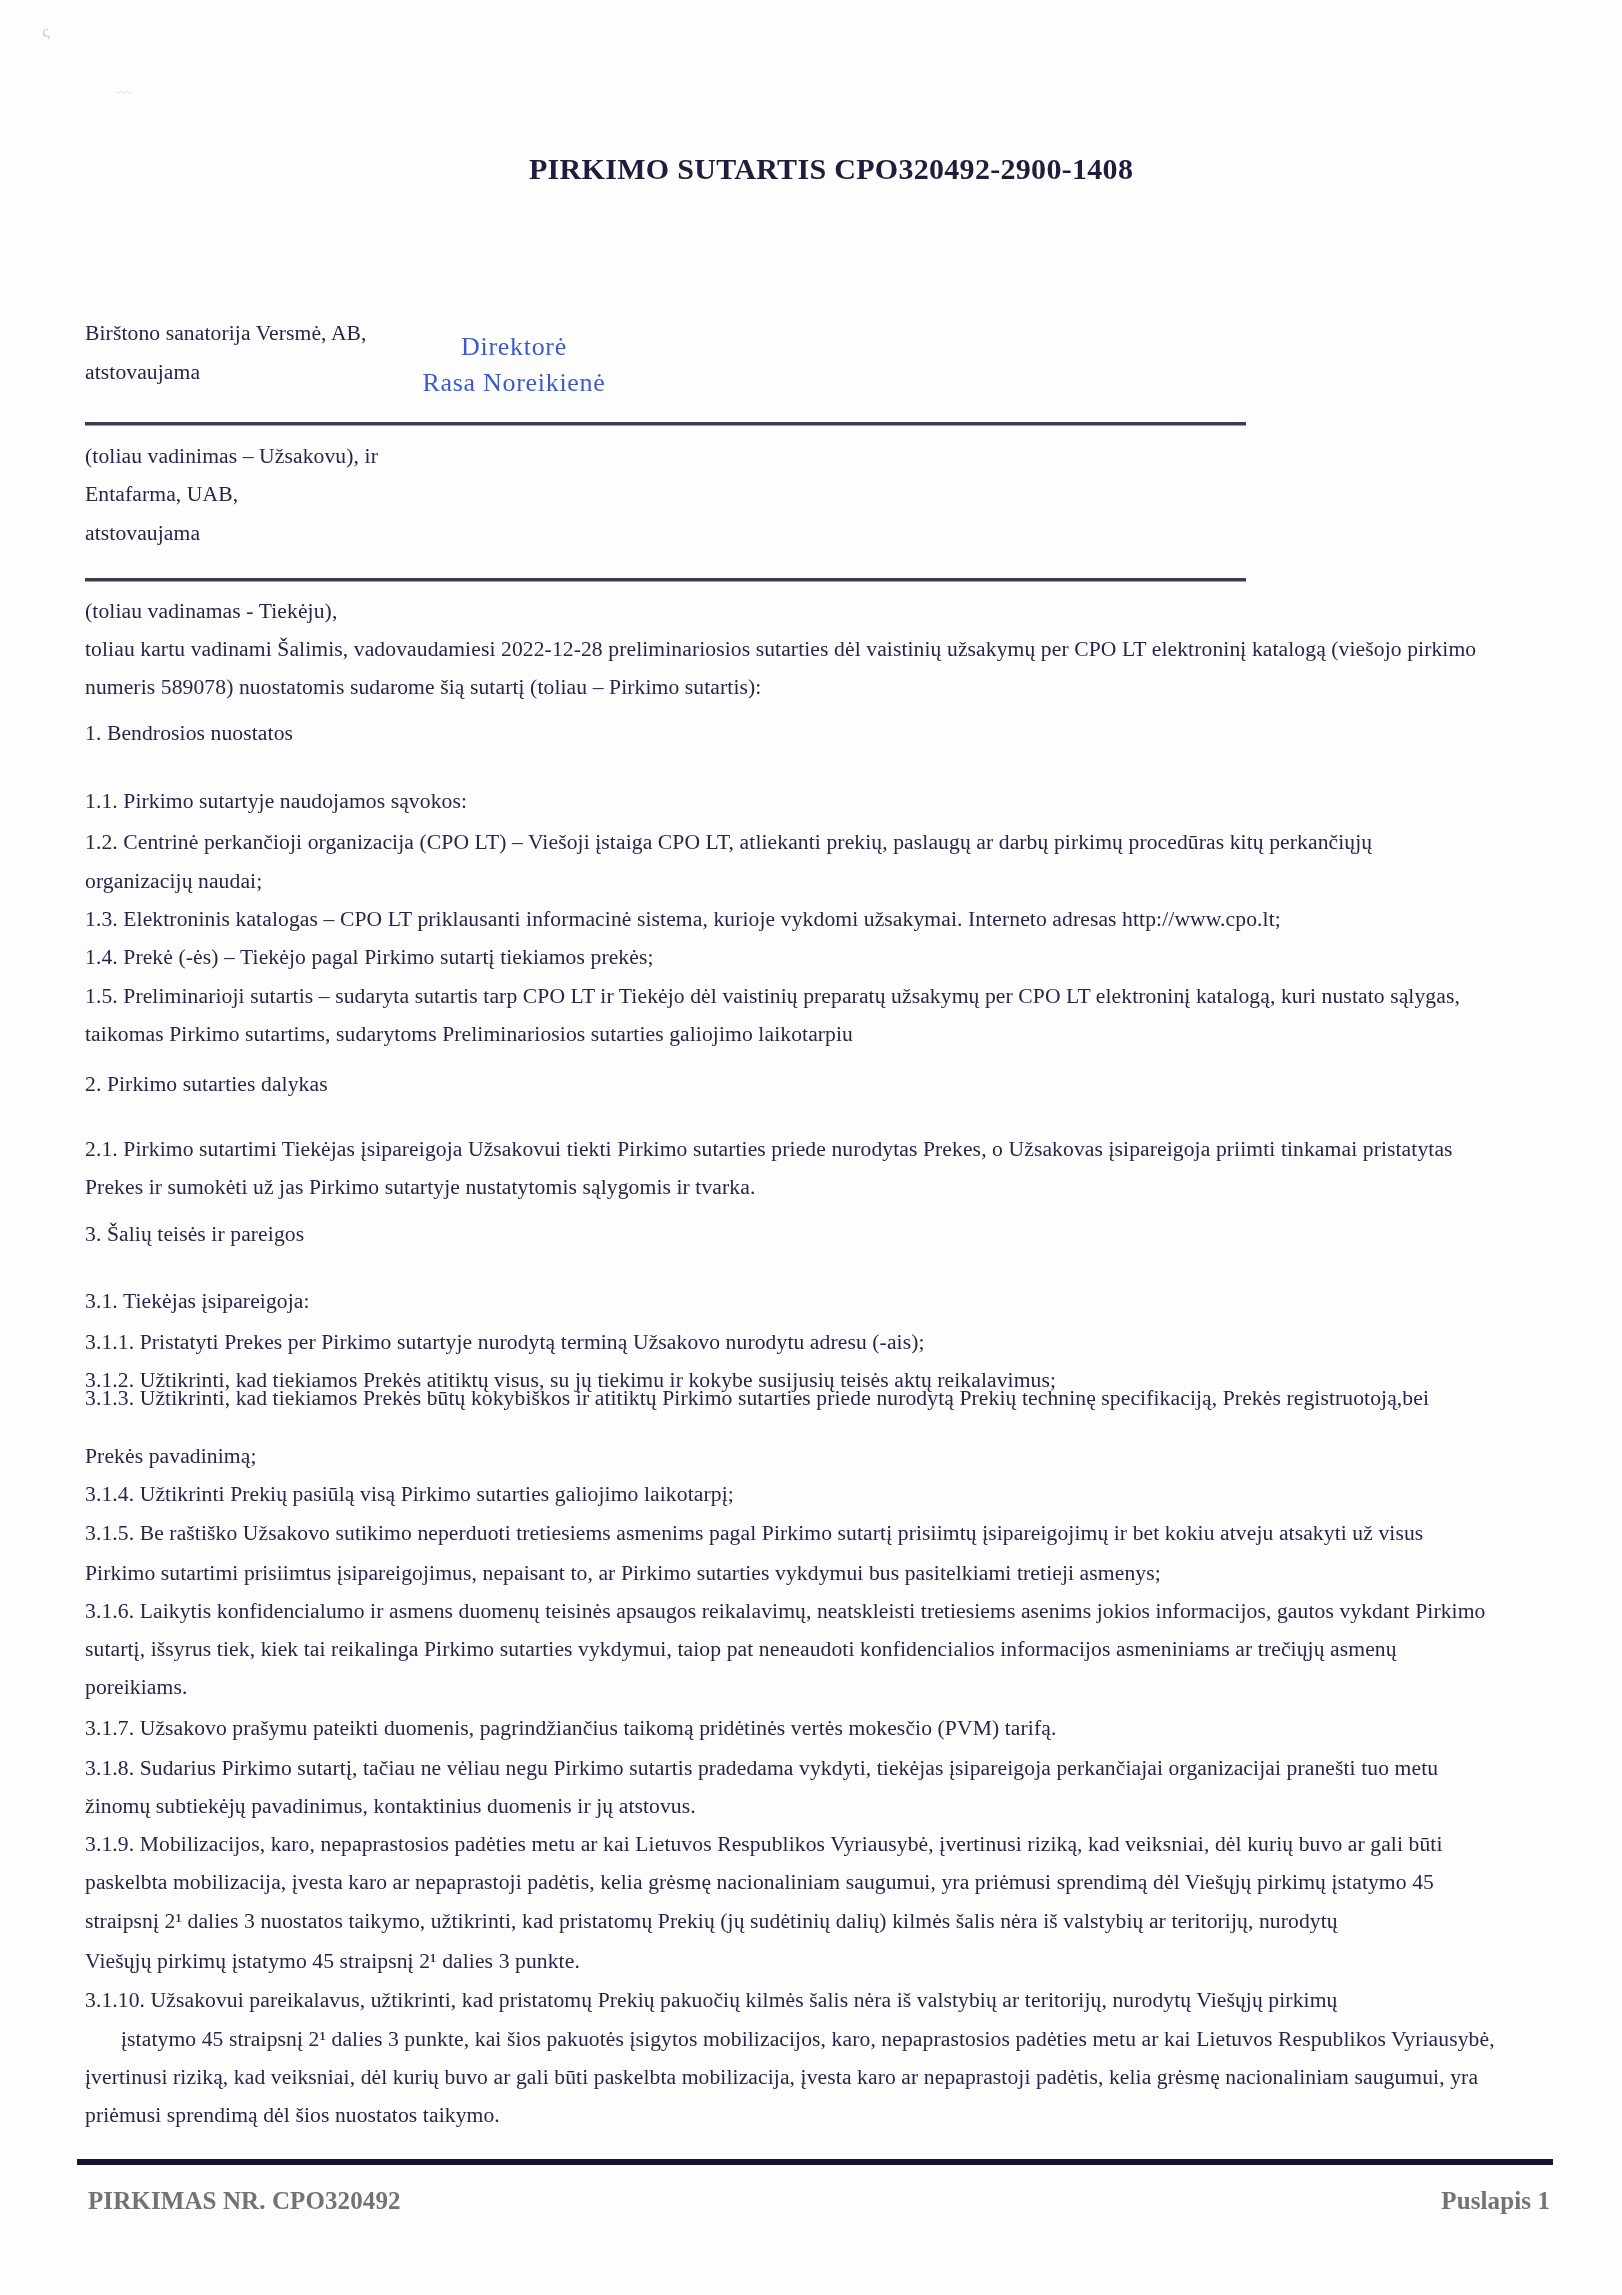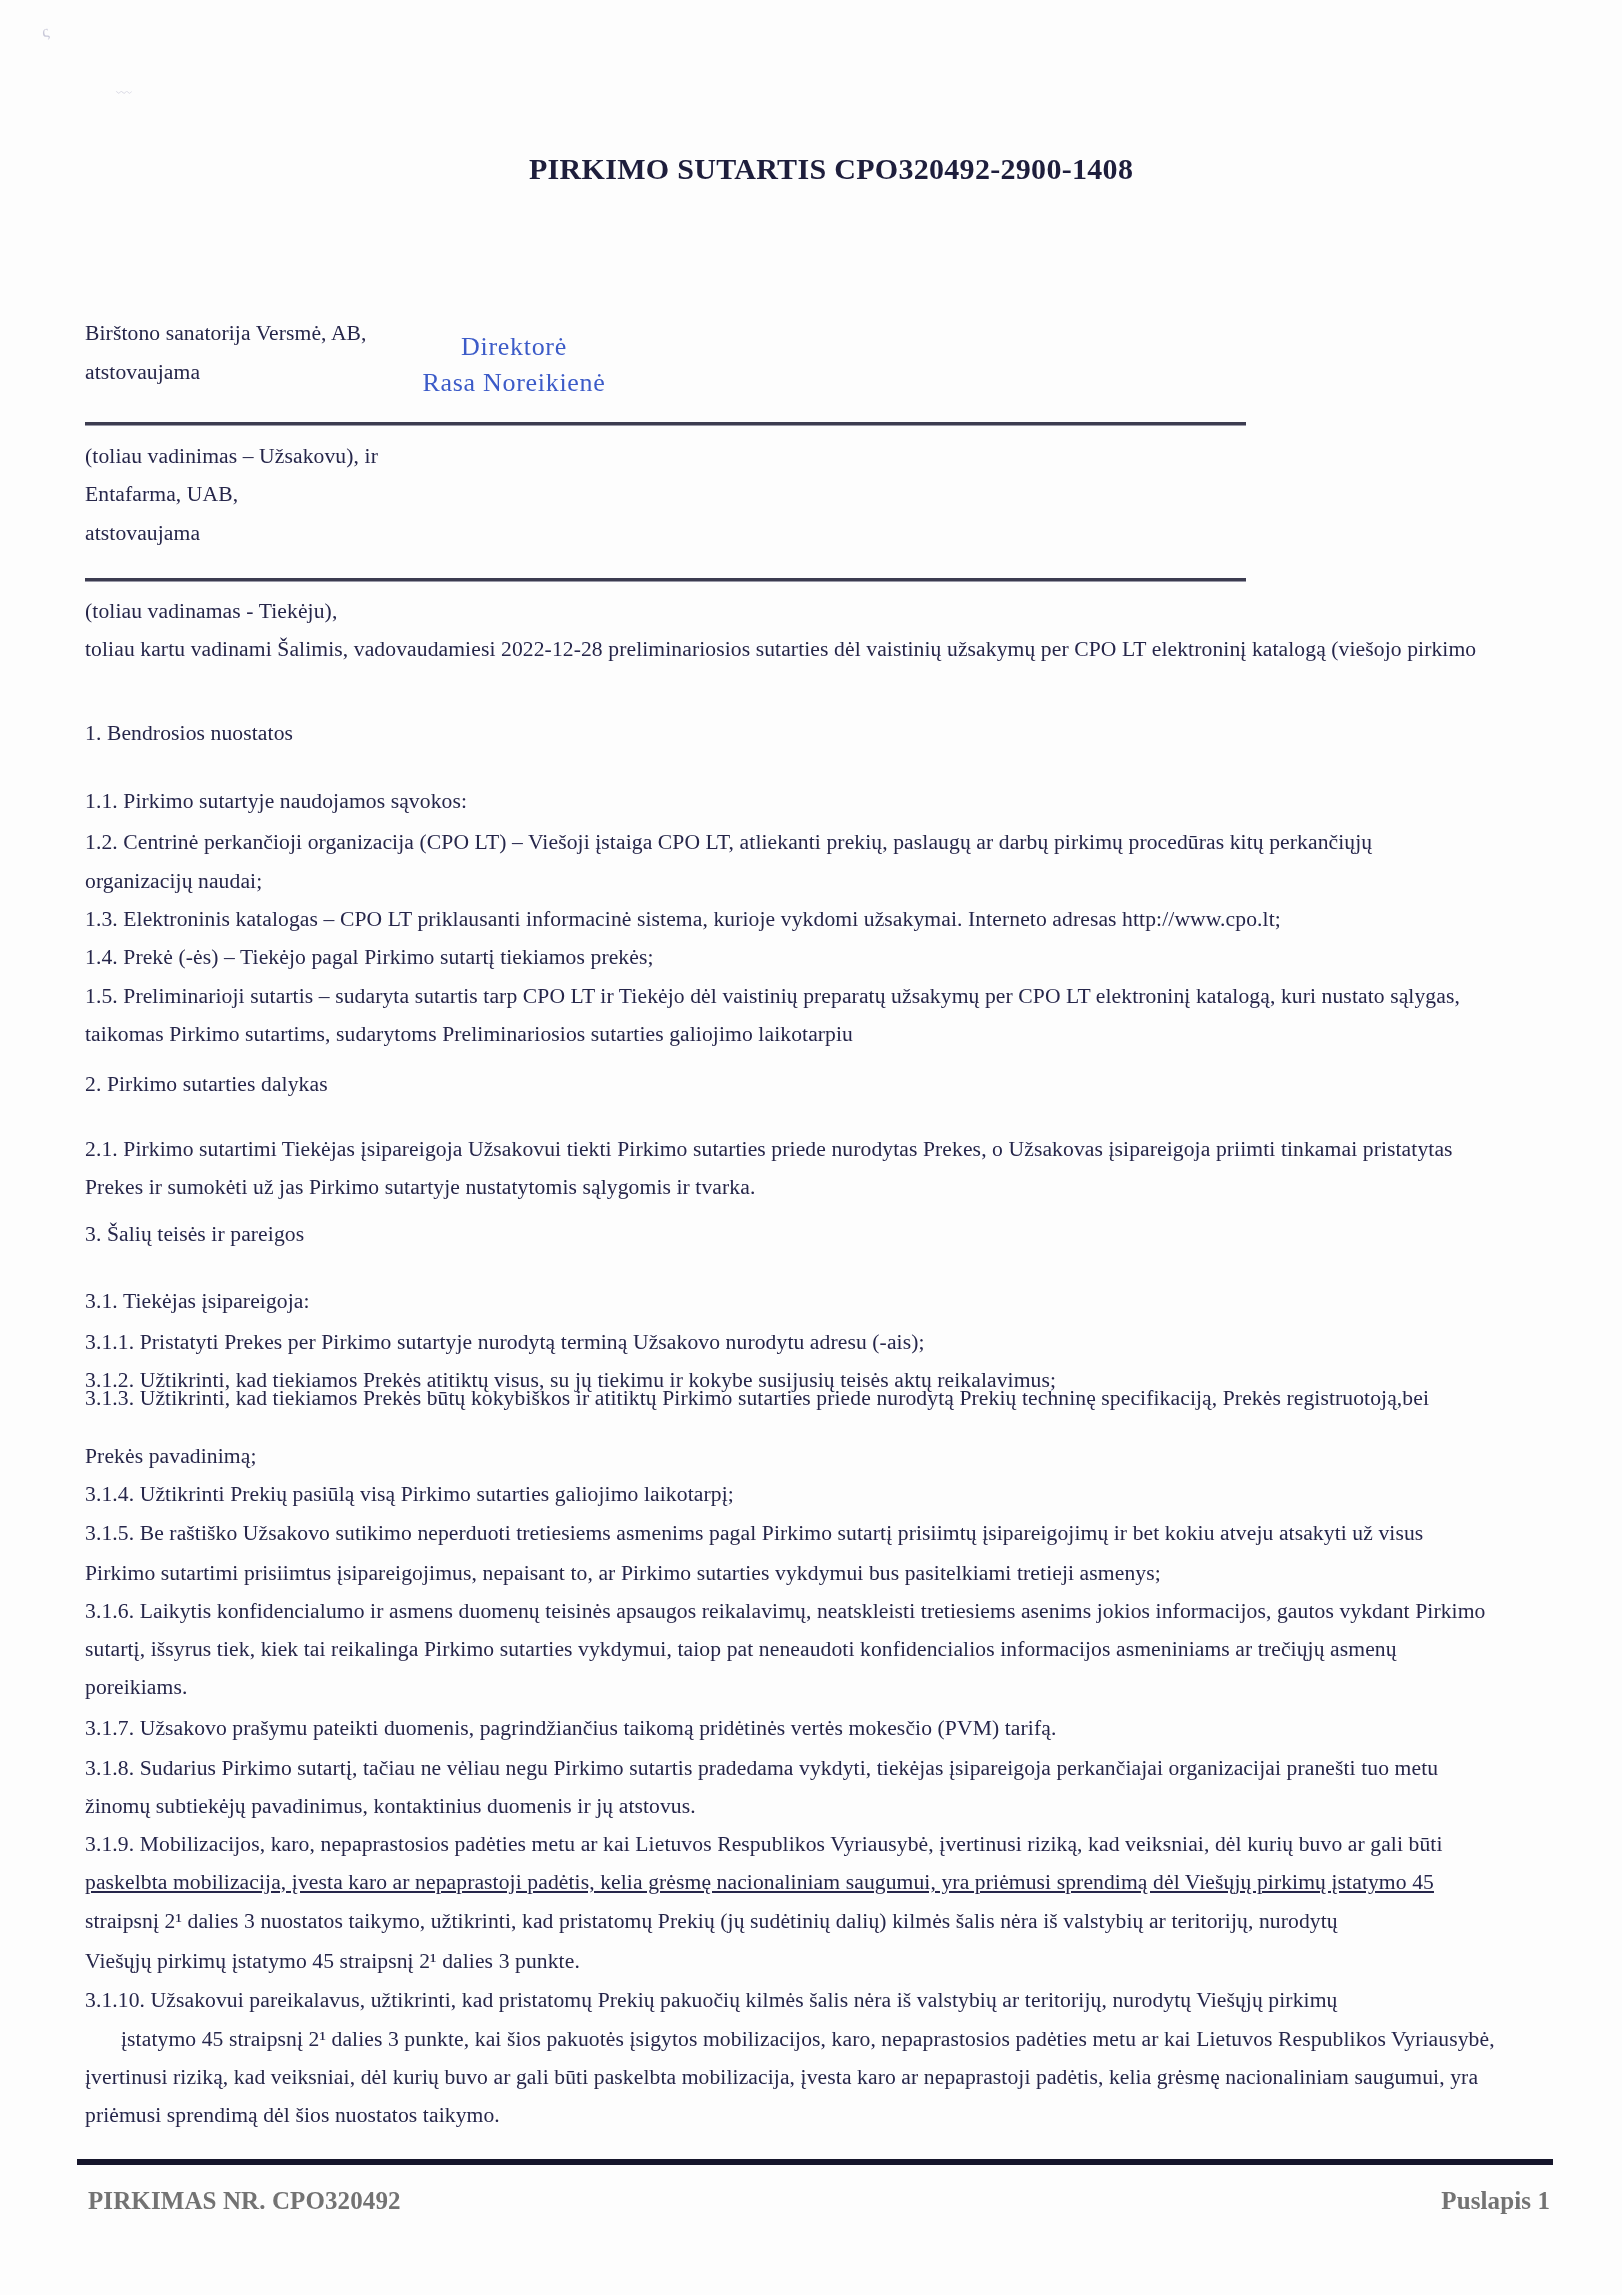--- a/index.html
+++ b/index.html
@@ -64,20 +64,21 @@
 
     <div class="ln" style="top:444px;">(toliau vadinimas – Užsakovu), ir</div>
     <div class="ln" style="top:482px;">Entafarma, UAB,</div>
     <div class="ln" style="top:521px;">atstovaujama</div>
 
     <div class="rule" style="top:578px;"></div>
 
     <div class="ln" style="top:599px;">(toliau vadinamas - Tiekėju),</div>
 
     <div class="ln" style="top:637px;">toliau kartu vadinami Šalimis, vadovaudamiesi 2022-12-28 preliminariosios sutarties dėl vaistinių užsakymų per CPO LT elektroninį katalogą (viešojo pirkimo</div>
+    <div class="ln" style="top:675px;">numeris 589078) nuostatomis sudarome šią sutartį (toliau – Pirkimo sutartis):</div>
 
     <div class="ln bold" style="top:721px;">1. Bendrosios nuostatos</div>
     <div class="ln" style="top:789px;">1.1. Pirkimo sutartyje naudojamos sąvokos:</div>
     <div class="ln" style="top:830px;">1.2. Centrinė perkančioji organizacija (CPO LT) – Viešoji įstaiga CPO LT, atliekanti prekių, paslaugų ar darbų pirkimų procedūras kitų perkančiųjų</div>
     <div class="ln" style="top:869px;">organizacijų naudai;</div>
     <div class="ln" style="top:907px;">1.3. Elektroninis katalogas – CPO LT priklausanti informacinė sistema, kurioje vykdomi užsakymai. Interneto adresas http://www.cpo.lt;</div>
     <div class="ln" style="top:945px;">1.4. Prekė (-ės) – Tiekėjo pagal Pirkimo sutartį tiekiamos prekės;</div>
     <div class="ln" style="top:984px;">1.5. Preliminarioji sutartis – sudaryta sutartis tarp CPO LT ir Tiekėjo dėl vaistinių preparatų užsakymų per CPO LT elektroninį katalogą, kuri nustato sąlygas,</div>
     <div class="ln" style="top:1022px;">taikomas Pirkimo sutartims, sudarytoms Preliminariosios sutarties galiojimo laikotarpiu</div>
 
@@ -94,21 +95,21 @@
     <div class="ln" style="top:1482px;">3.1.4. Užtikrinti Prekių pasiūlą visą Pirkimo sutarties galiojimo laikotarpį;</div>
     <div class="ln" style="top:1521px;">3.1.5. Be raštiško Užsakovo sutikimo neperduoti tretiesiems asmenims pagal Pirkimo sutartį prisiimtų įsipareigojimų ir bet kokiu atveju atsakyti už visus</div>
     <div class="ln" style="top:1561px;">Pirkimo sutartimi prisiimtus įsipareigojimus, nepaisant to, ar Pirkimo sutarties vykdymui bus pasitelkiami tretieji asmenys;</div>
     <div class="ln" style="top:1599px;">3.1.6. Laikytis konfidencialumo ir asmens duomenų teisinės apsaugos reikalavimų, neatskleisti tretiesiems asenims jokios informacijos, gautos vykdant Pirkimo</div>
     <div class="ln" style="top:1637px;">sutartį, išsyrus tiek, kiek tai reikalinga Pirkimo sutarties vykdymui, taiop pat neneaudoti konfidencialios informacijos asmeniniams ar trečiųjų asmenų</div>
     <div class="ln" style="top:1675px;">poreikiams.</div>
     <div class="ln" style="top:1716px;">3.1.7. Užsakovo prašymu pateikti duomenis, pagrindžiančius taikomą pridėtinės vertės mokesčio (PVM) tarifą.</div>
     <div class="ln" style="top:1756px;">3.1.8. Sudarius Pirkimo sutartį, tačiau ne vėliau negu Pirkimo sutartis pradedama vykdyti, tiekėjas įsipareigoja perkančiajai organizacijai pranešti tuo metu</div>
     <div class="ln" style="top:1794px;">žinomų subtiekėjų pavadinimus, kontaktinius duomenis ir jų atstovus.</div>
     <div class="ln" style="top:1832px;">3.1.9. Mobilizacijos, karo, nepaprastosios padėties metu ar kai Lietuvos Respublikos Vyriausybė, įvertinusi riziką, kad veiksniai, dėl kurių buvo ar gali būti</div>
-    <div class="ln" style="top:1870px;text-decoration:underline;">paskelbta mobilizacija, įvesta karo ar nepaprastoji padėtis, kelia grėsmę nacionaliniam saugumui, yra priėmusi sprendimą dėl Viešųjų pirkimų įstatymo 45</div>
+    <div class="ln" style="top:1870px;">paskelbta mobilizacija, įvesta karo ar nepaprastoji padėtis, kelia grėsmę nacionaliniam saugumui, yra priėmusi sprendimą dėl Viešųjų pirkimų įstatymo 45</div>
     <div class="ln" style="top:1909px;">straipsnį 2¹ dalies 3 nuostatos taikymo, užtikrinti, kad pristatomų Prekių (jų sudėtinių dalių) kilmės šalis nėra iš valstybių ar teritorijų, nurodytų</div>
     <div class="ln" style="top:1949px;">Viešųjų pirkimų įstatymo 45 straipsnį 2¹ dalies 3 punkte.</div>
     <div class="ln" style="top:1988px;">3.1.10. Užsakovui pareikalavus, užtikrinti, kad pristatomų Prekių pakuočių kilmės šalis nėra iš valstybių ar teritorijų, nurodytų Viešųjų pirkimų</div>
     <div class="ln" style="top:2027px;margin-left:36px;">įstatymo 45 straipsnį 2¹ dalies 3 punkte, kai šios pakuotės įsigytos mobilizacijos, karo, nepaprastosios padėties metu ar kai Lietuvos Respublikos Vyriausybė,</div>
     <div class="ln" style="top:2065px;">įvertinusi riziką, kad veiksniai, dėl kurių buvo ar gali būti paskelbta mobilizacija, įvesta karo ar nepaprastoji padėtis, kelia grėsmę nacionaliniam saugumui, yra</div>
     <div class="ln" style="top:2103px;">priėmusi sprendimą dėl šios nuostatos taikymo.</div>
 
     <div class="footer-rule" style="top:2159px;"></div>
     <div class="ln footer-text" style="top:2187px;left:88px;">PIRKIMAS NR. CPO320492</div>
     <div class="ln footer-text footer-right" style="top:2187px;">Puslapis 1</div>

